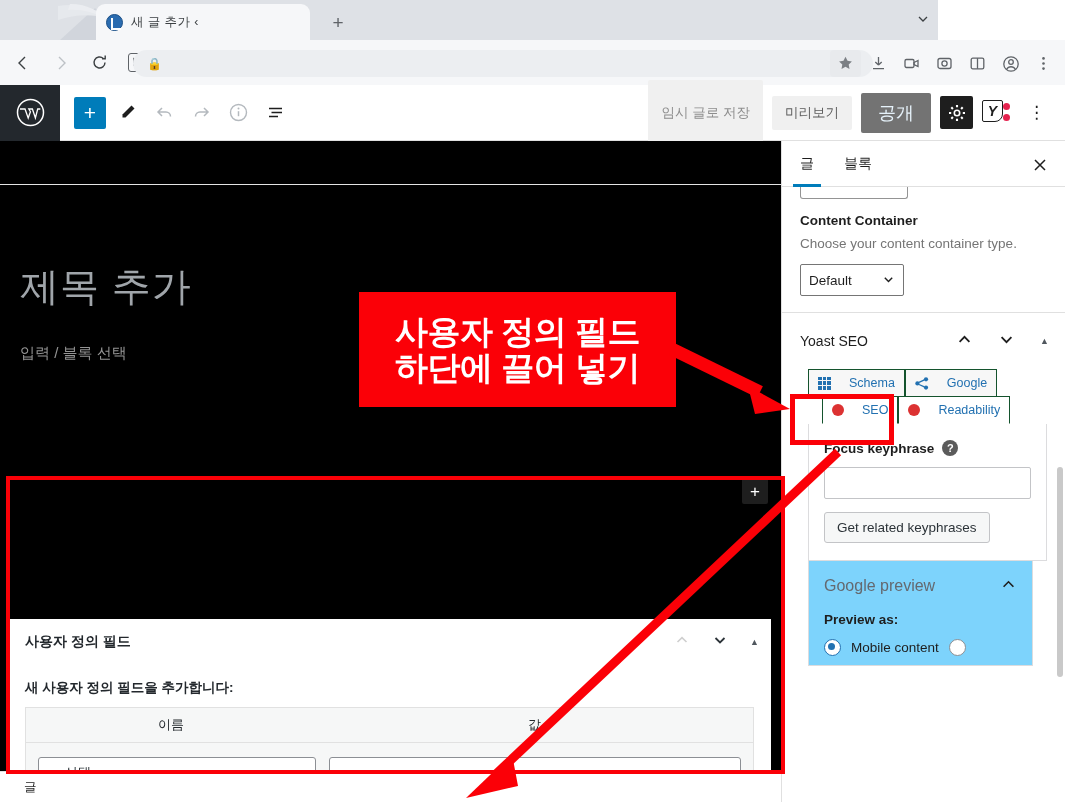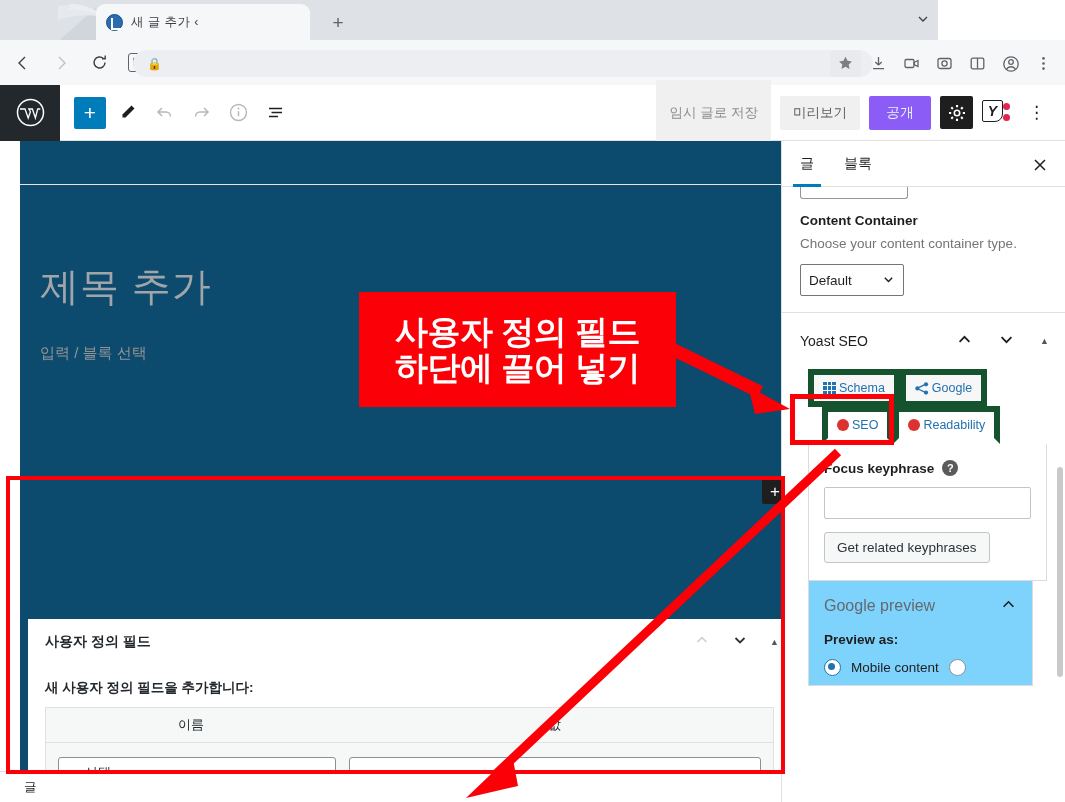--- a/index.html
+++ b/index.html
@@ -109,21 +109,21 @@
   }
   .btn-save {
     background: #f0f0f0; color: #8d8d8d; font-size: 13.5px;
     padding: 24px 13px; border-radius: 2px; white-space: nowrap;
   }
   .btn-preview {
     background: #f0f0f0; color: #5b5b5b; font-size: 13.5px;
     padding: 8px 13px; border-radius: 2px; white-space: nowrap;
   }
   .btn-publish {
-    background: #8b5cf6; color: #e6f2fa; font-size: 14px;
+    background: #737373; color: #e6f2fa; font-size: 18px;
     padding: 8px 17px; border-radius: 2px; white-space: nowrap;
   }
   .btn-gear {
     width: 33px; height: 33px; background: #1e1e1e; color: #fff;
     display: flex; align-items: center; justify-content: center; border-radius: 2px;
   }
   .yoast-mark { position: relative; width: 30px; height: 26px; }
   .yoast-mark .yy {
     position: absolute; left: 0; top: 0; width: 21px; height: 22px;
     border: 1.7px solid #1e1e1e; border-radius: 2px 2px 8px 2px;
@@ -134,21 +134,21 @@
     position: absolute; right: 2px; width: 7px; height: 7px;
     background: #e5234f; border-radius: 50%;
   }
   .yoast-mark .d1 { top: 3px; }
   .yoast-mark .d2 { top: 14px; }
   .kebab { color: #1e1e1e; font-size: 17px; padding: 0 7px; line-height: 1; }
 
   
   .editor-wrap {
     position: absolute; left: 0; top: 141px; width: 781px; height: 630px;
-    background: #0c4a6e; overflow: hidden; margin-left: 20px;
+    background: #000000; overflow: hidden;
   }
   .canvas-topline { position: absolute; left: 0; top: 43px; width: 781px; height: 1px; background: #e4e4e4; }
   .post-title {
     position: absolute; left: 20px; top: 119px;
     font-size: 39px; color: #a0a5aa; letter-spacing: 1px;
   }
   .post-body-ph {
     position: absolute; left: 20px; top: 203px;
     font-size: 15px; color: #949494;
   }
@@ -257,22 +257,22 @@
   .yoast-row {
     height: 56px; display: flex; align-items: center; padding: 0 16px 0 18px;
   }
   .yoast-row .ytitle { font-size: 14px; color: #1e1e1e; }
   .yoast-row .yicons { margin-left: auto; display: flex; align-items: center; gap: 25px; color: #1e1e1e; }
   .yoast-row .yicons .tri { color: #50575e; font-size: 9px; }
 
   .yo-panel { margin: 0 18px 0 26px; }
   .yo-tabrow { display: flex; align-items: flex-end; }
   .yo-tab {
-    border: 6px solid #14532d; background: #f7f7f7;
-    display: flex; align-items: center; gap: 3px;
+    border: 1px solid #14532d; background: #f7f7f7;
+    display: flex; align-items: center; gap: 18px;
     font-size: 12.5px; color: #2271b1; padding: 6px 9px;
   }
   .yo-tab.front { background: #fff; border-bottom-color: #fff; }
   .yo-dot { width: 12px; height: 12px; border-radius: 50%; background: #dc3232; flex: none; }
   .yo-grid {
     width: 13px; height: 13px; flex: none;
     display: grid; grid-template-columns: repeat(3,1fr); grid-template-rows: repeat(3,1fr); gap: 1px;
   }
   .yo-grid i { background: #2271b1; display: block; }
   .yo-share { width: 14px; height: 13px; flex: none; color: #2271b1; }

